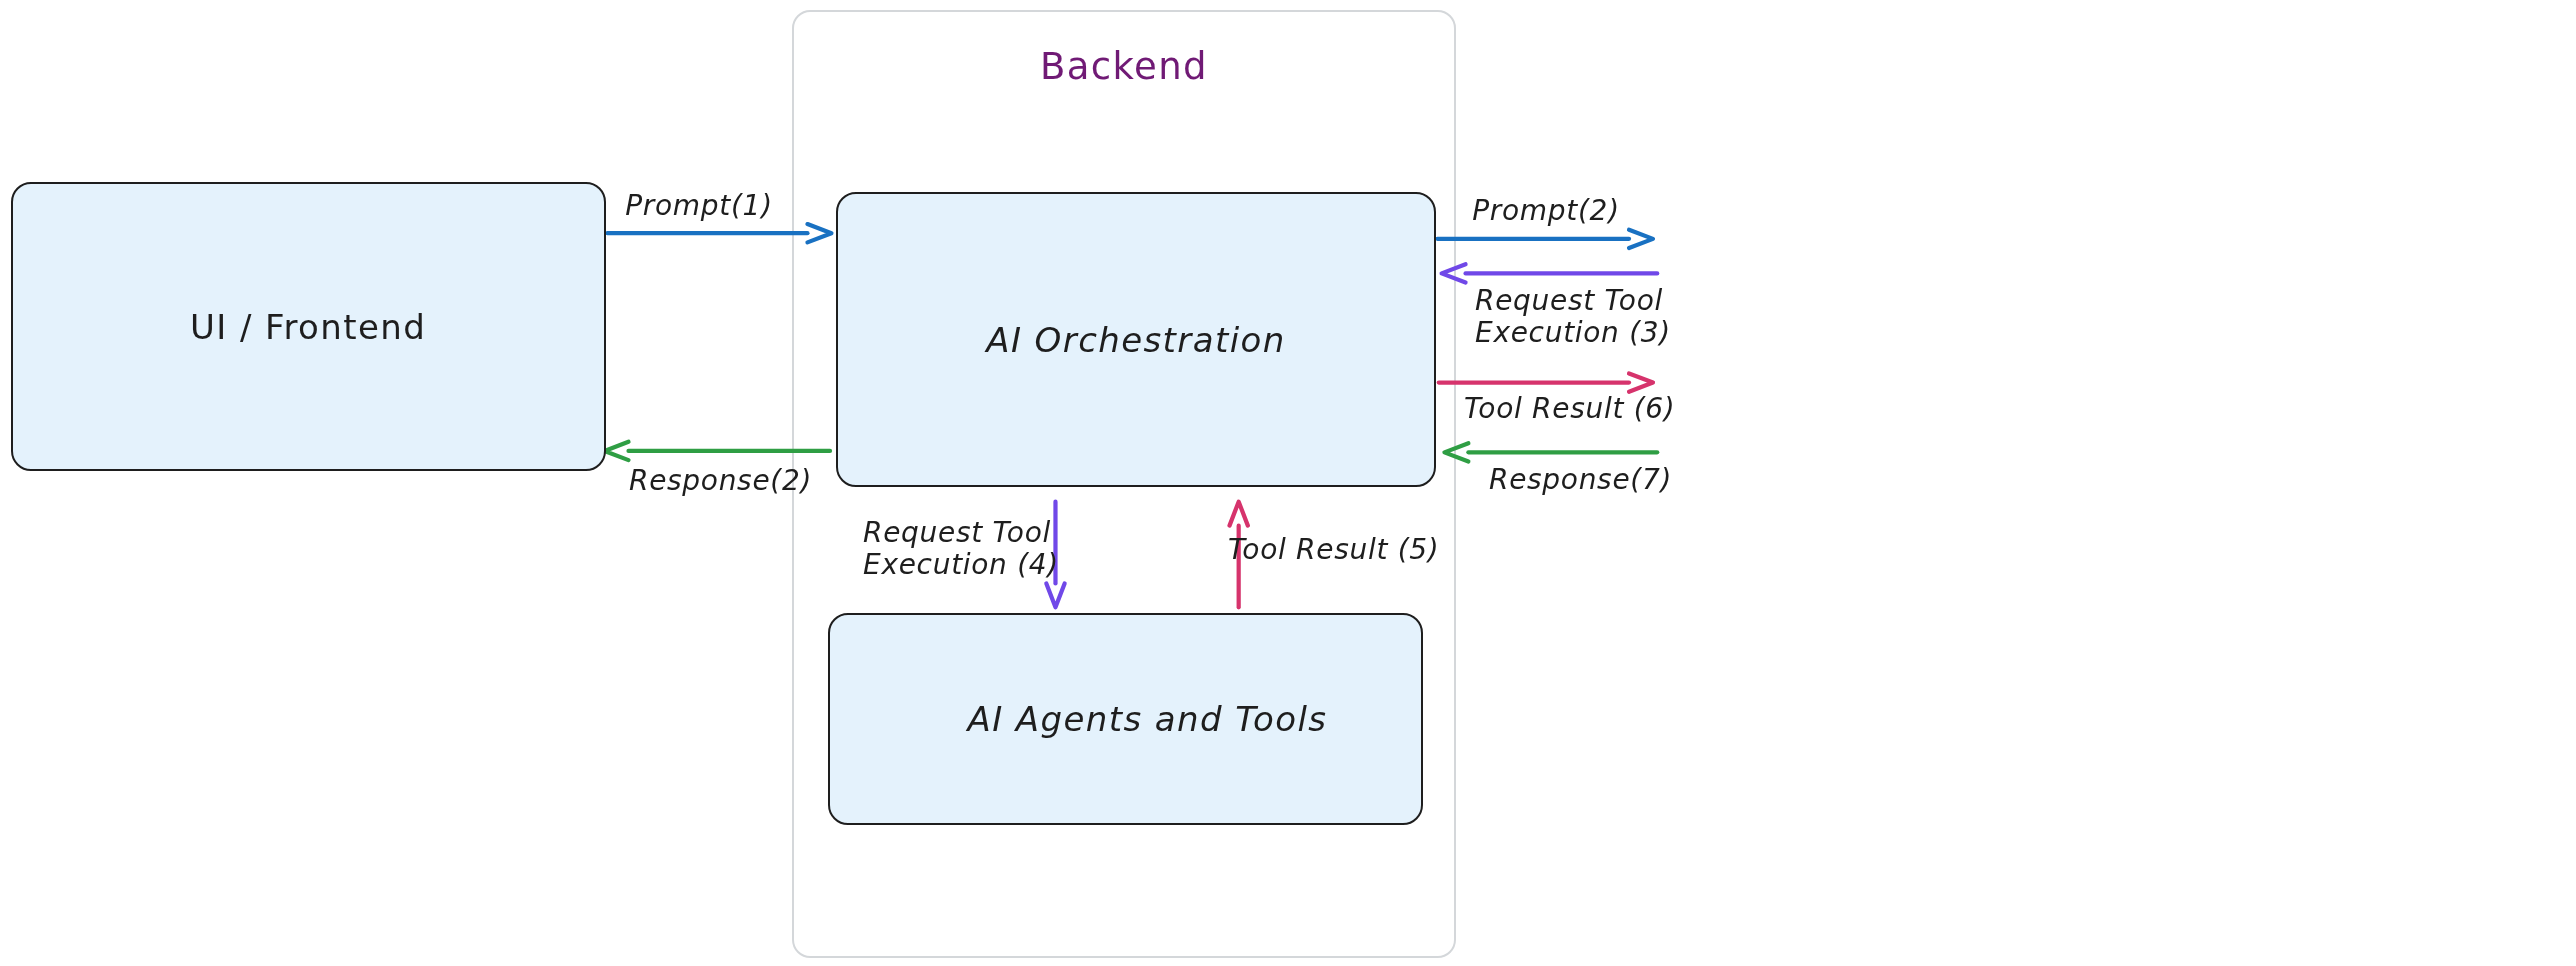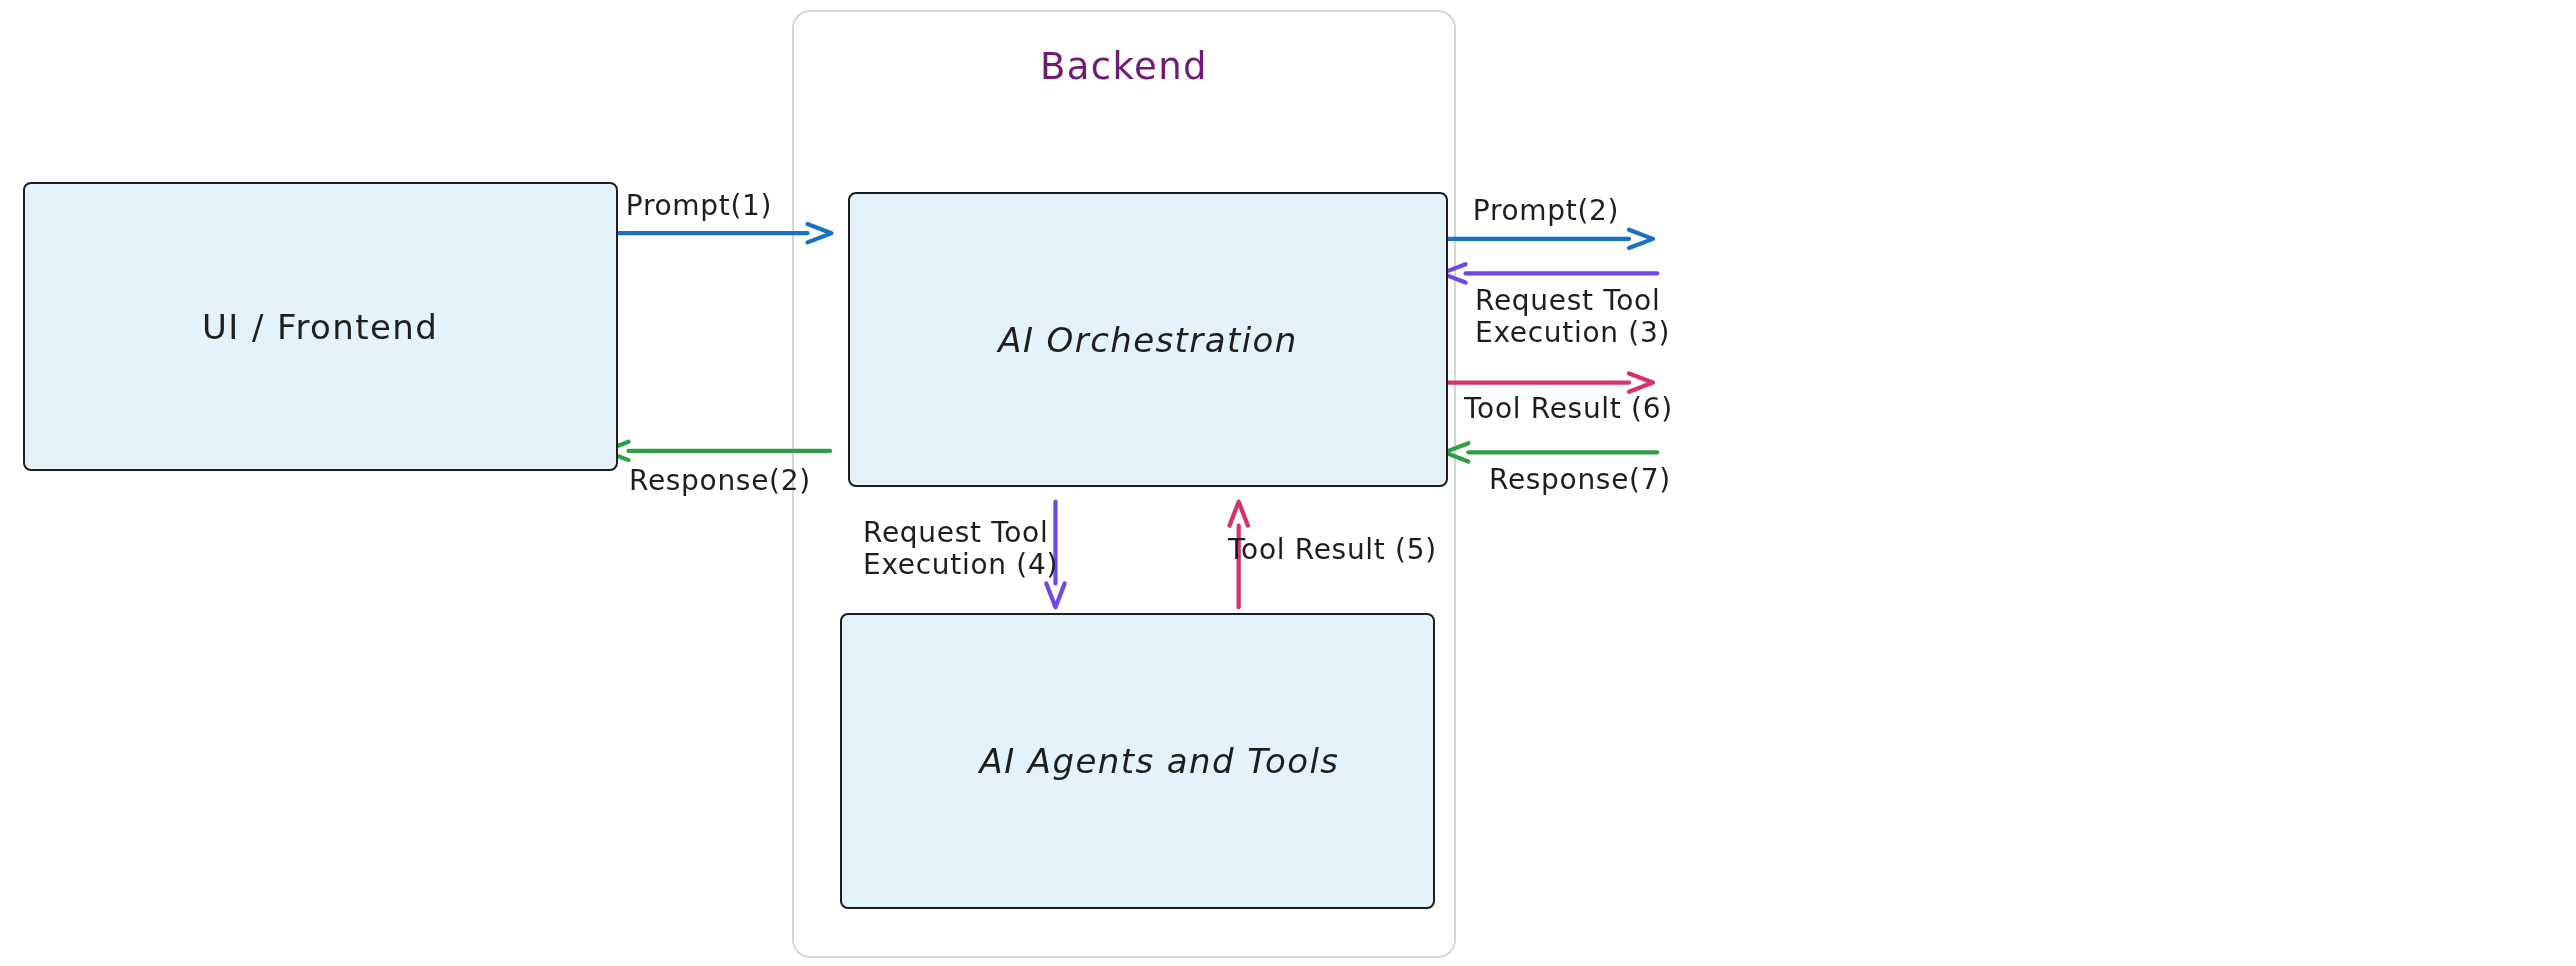--- a/index.html
+++ b/index.html
@@ -27,45 +27,46 @@
     font-size:37px;
     letter-spacing:1.4px;
     color:#701a75;
     white-space:nowrap;
   }
   
   .node{
     position:absolute;
     background:#e4f2fc;
     border:2.8px solid #1e1e1e;
-    border-radius:8px;
+    border-radius:20px;
     box-sizing:border-box;
-    display:flex;align-items:center;justify-content:center;margin-left:12px;
+    display:flex;align-items:center;justify-content:center;
   }
   .node-label{
     font-size:34px;
     letter-spacing:1.4px;
     white-space:nowrap;
   }
   .node-label.slant{font-style:italic;}
   #node-ui{left:10.6px;top:182px;width:595px;height:289px;}
   #node-orch{left:836px;top:192px;width:600px;height:295px;text-align:right;}
   #node-llm{left:1657px;top:185px;width:588px;height:296px;}
-  #node-agents{left:828px;top:613px;width:595px;height:296px;padding-left:44px;}
+  #node-agents{left:828px;top:613px;width:595px;height:212px;padding-left:44px;}
   
   #edges-svg{position:absolute;left:0;top:0;width:2576px;height:966px;}
   #edges-svg line,#edges-svg path{fill:none;stroke-width:6px;stroke-linecap:round;stroke-linejoin:round;}
   
   .edge-label{
     position:absolute;
     font-size:28px;
     letter-spacing:0.7px;
     line-height:32px;
     white-space:nowrap;
     color:#1e1e1e;
+    font-style:italic;
   }
   .center-xy{transform:translate(-50%,-50%);}
   .center-y{transform:translate(0,-50%);}
   #lbl-prompt-1{left:699px;top:206px;}
   #lbl-prompt-2{left:1546px;top:211px;}
   #lbl-req-3{left:1475px;top:285px;}
   #lbl-result-6{left:1464px;top:409px;text-align:right;}
   #lbl-resp-7{left:1489px;top:480px;}
   #lbl-resp-8{left:629px;top:481px;}
   #lbl-req-4{left:863px;top:517px;}

